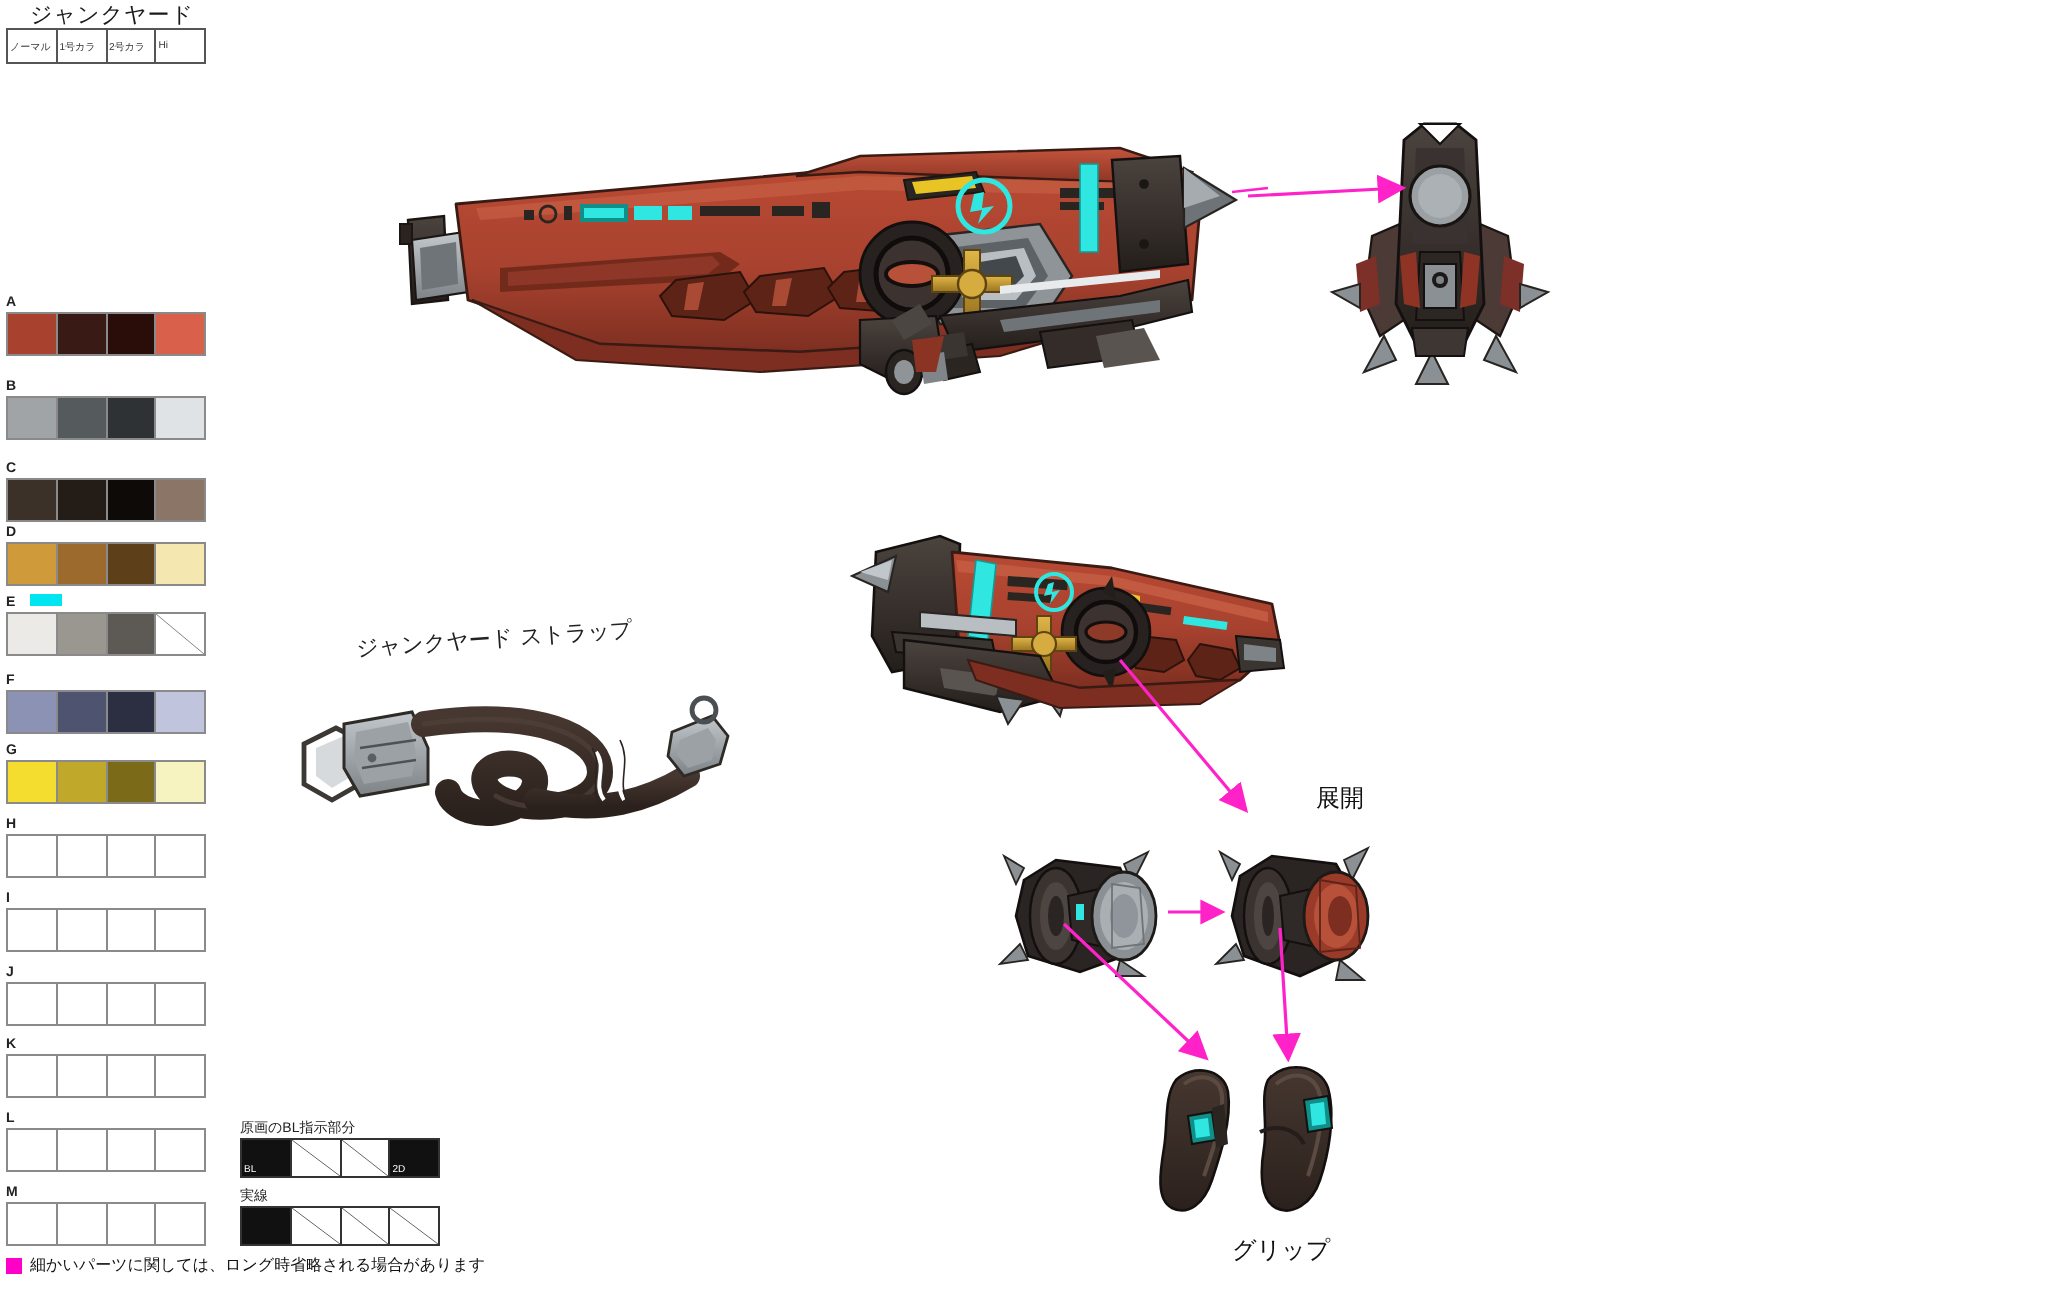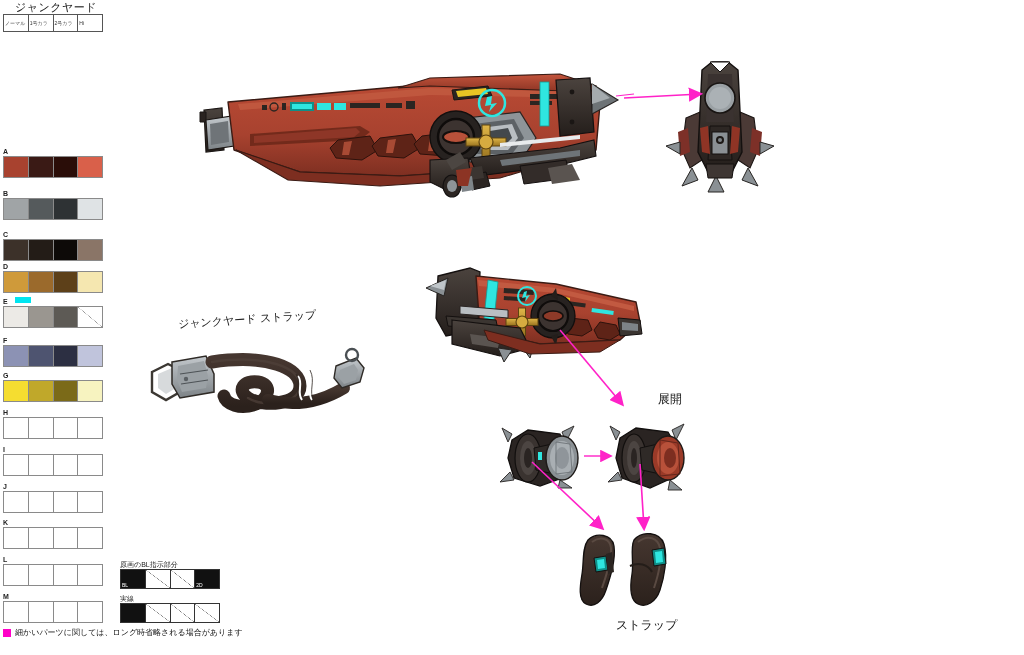--- a/index.html
+++ b/index.html
@@ -597,20 +597,20 @@
 
     <line x1="640" y1="464" x2="644" y2="528" stroke="#ff22c8" stroke-width="1.6" marker-end="url(#mkArrow)"></line>
 
     <line x1="616" y1="96" x2="634" y2="94" stroke="#ff22c8" stroke-width="1.2"></line>
   </svg>
 
   <div class="anno-hand" style="left:178px; top:312px;">ジャンクヤード ストラップ</div>
 
   <div class="anno" style="left:658px; top:391px;">展開</div>
 
-  <div class="anno" style="left:616px; top:617px;">ストラップ</div>
+  <div class="anno" style="left:616px; top:617px;">グリップ</div>
 
   <div class="footer-note">
     <span class="footer-swatch"></span>
     <span>細かいパーツに関しては、ロング時省略される場合があります</span>
   </div>
 
 </div>
 
 </body></html>

